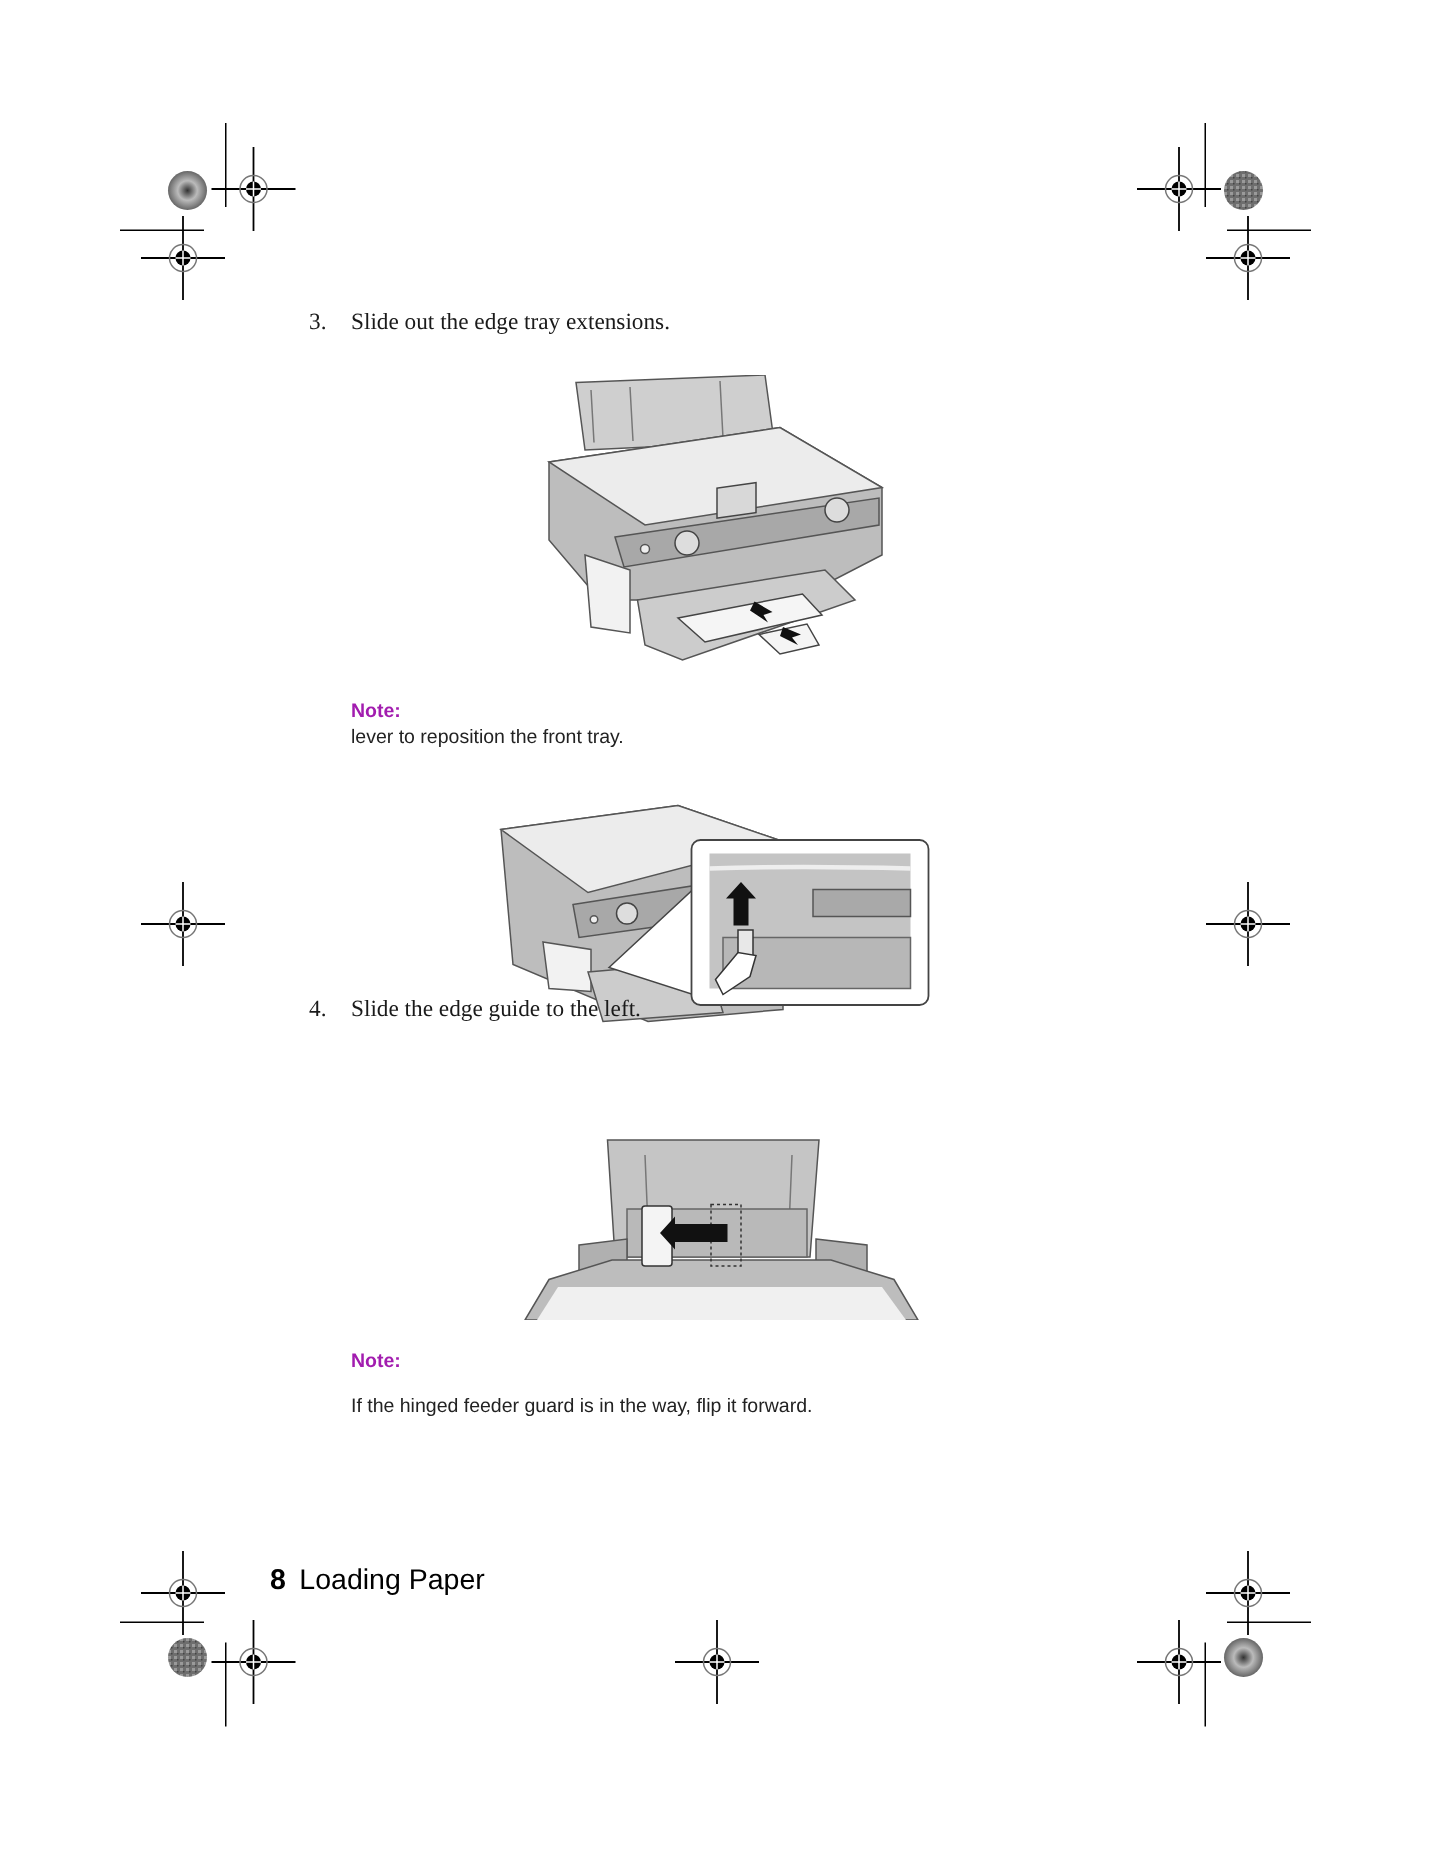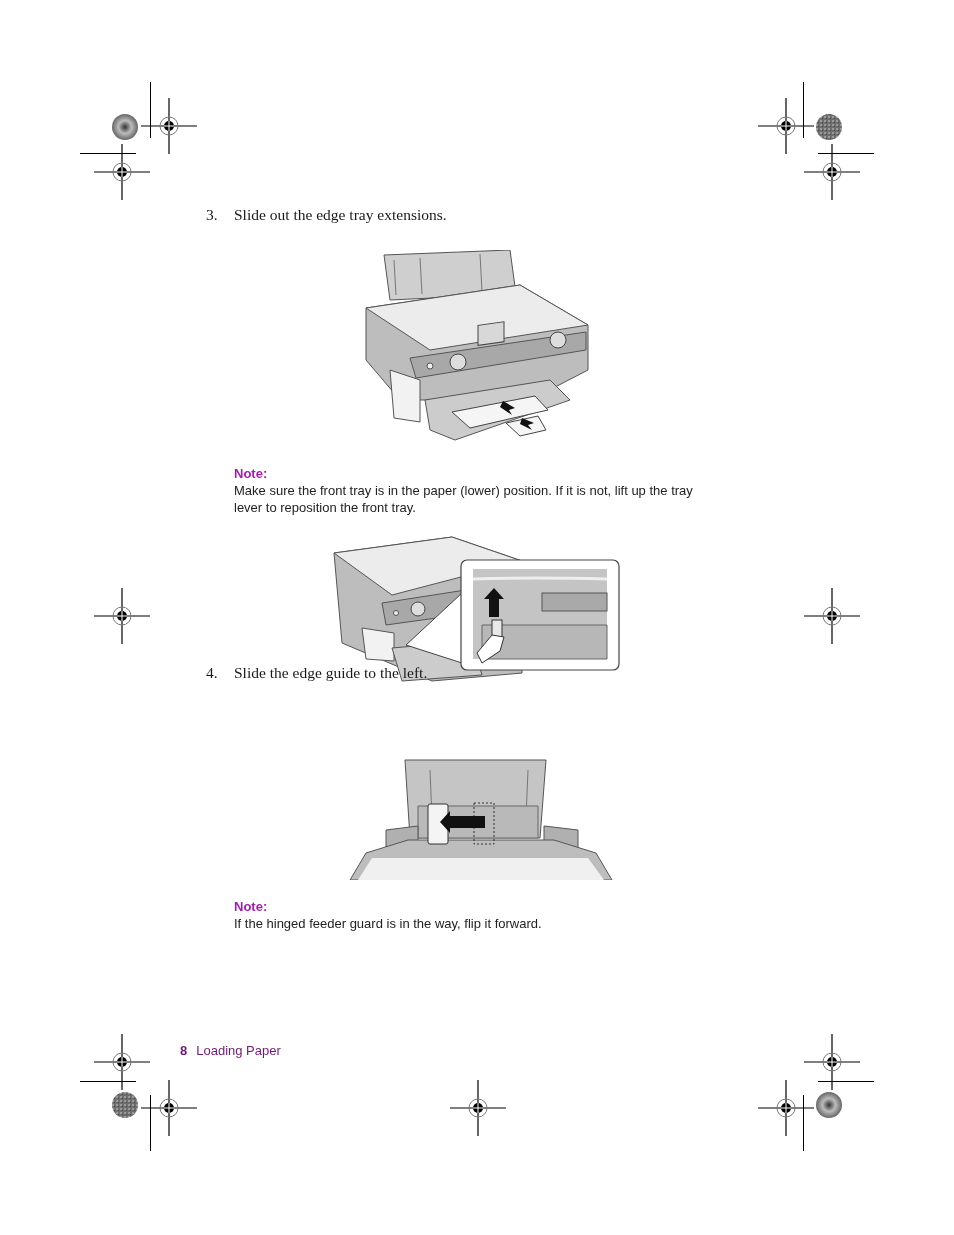--- a/index.html
+++ b/index.html
@@ -2,21 +2,21 @@
 <html><head>
 <meta charset="utf-8">
 <style>
   html, body { margin:0; padding:0; background:#ffffff; }
   body { width:954px; height:1235px; position:relative; overflow:hidden; }
   .abs { position:absolute; }
   .step { font-family:"Liberation Serif","DejaVu Serif",serif; font-size:15.5px; color:#1a1a1a; }
   .step .num { display:inline-block; width:28px; }
   .note-h { font-family:"Liberation Sans","DejaVu Sans",sans-serif; font-weight:bold; font-size:13px; color:#a21caf; }
   .note-b { font-family:"Liberation Sans","DejaVu Sans",sans-serif; font-size:13px; color:#222; line-height:17px; }
-  .footer { font-family:"Liberation Sans","DejaVu Sans",sans-serif; font-size:13px; color:#701a75; }
+  .footer { font-family:"Liberation Sans","DejaVu Sans",sans-serif; font-size:19px; color:#000000; }
   .footer .pg { font-weight:bold; margin-right:9px; }
   .line { position:absolute; background:#000; }
   svg { display:block; }
 </style>
 </head>
 <body>
 
 <div>
 
   <div class="line" style="left:150px;top:82px;width:1px;height:56px;"></div>
@@ -102,21 +102,20 @@
     <g>
       <path d="M140 157 L152 165 L149 160 L155 158 L143 151 Z" fill="#111"></path>
       <path d="M160 174 L172 180 L168 175 L174 173 L162 168 Z" fill="#111"></path>
     </g>
   </svg>
 </div>
 
 <div class="abs" style="left:234px;top:466px;width:520px;">
   <div class="note-h">Note:</div>
   <div class="note-b" style="margin-top:1px;">
-    <div>Make sure the front tray is in the paper (lower) position. If it is not, lift up the tray</div>
     <div>lever to reposition the front tray.</div>
   </div>
 </div>
 
 <div class="abs" style="left:332px;top:533px;width:290px;height:150px;">
   <svg width="290" height="150" viewBox="0 0 290 150">
 
     <path d="M2 20 L120 4 L190 28 L190 140 L100 148 L10 110 Z" fill="#bdbdbd" stroke="#555"></path>
     <path d="M2 20 L120 4 L190 28 L60 62 Z" fill="#ececec" stroke="#555"></path>
     <path d="M50 70 L140 56 L140 80 L54 92 Z" fill="#a8a8a8" stroke="#555"></path>
@@ -164,20 +163,20 @@
     <rect x="126" y="45" width="20" height="41" fill="none" stroke="#333" stroke-dasharray="2,2"></rect>
 
     <g>
       <path d="M137 58 L102 58 L102 53 L92 64 L102 75 L102 70 L137 70 Z" fill="#111"></path>
     </g>
   </svg>
 </div>
 
 <div class="abs" style="left:234px;top:899px;width:520px;">
   <div class="note-h">Note:</div>
-  <div class="note-b" style="margin-top:1px;">
+  <div class="note-b" style="margin-top:14px;">
     <div>If the hinged feeder guard is in the way, flip it forward.</div>
   </div>
 </div>
 
 <div class="abs footer" style="left:180px;top:1043px;">
   <span class="pg">8</span><span>Loading Paper</span>
 </div>
 
 </body></html>

